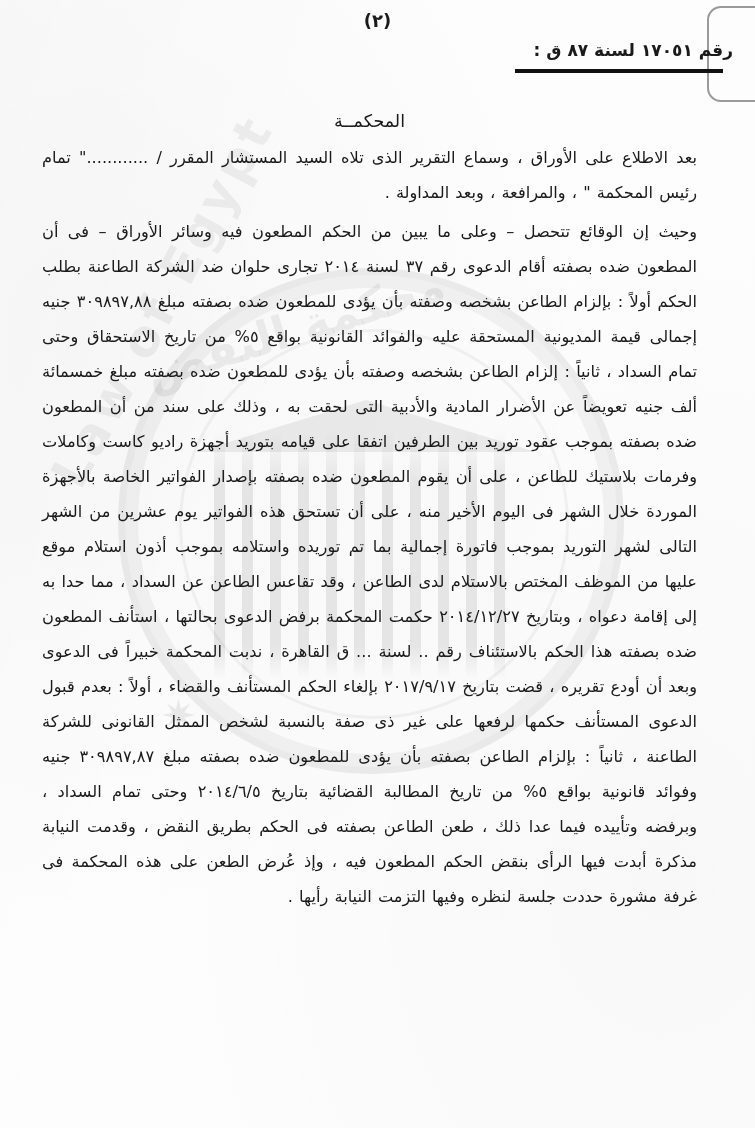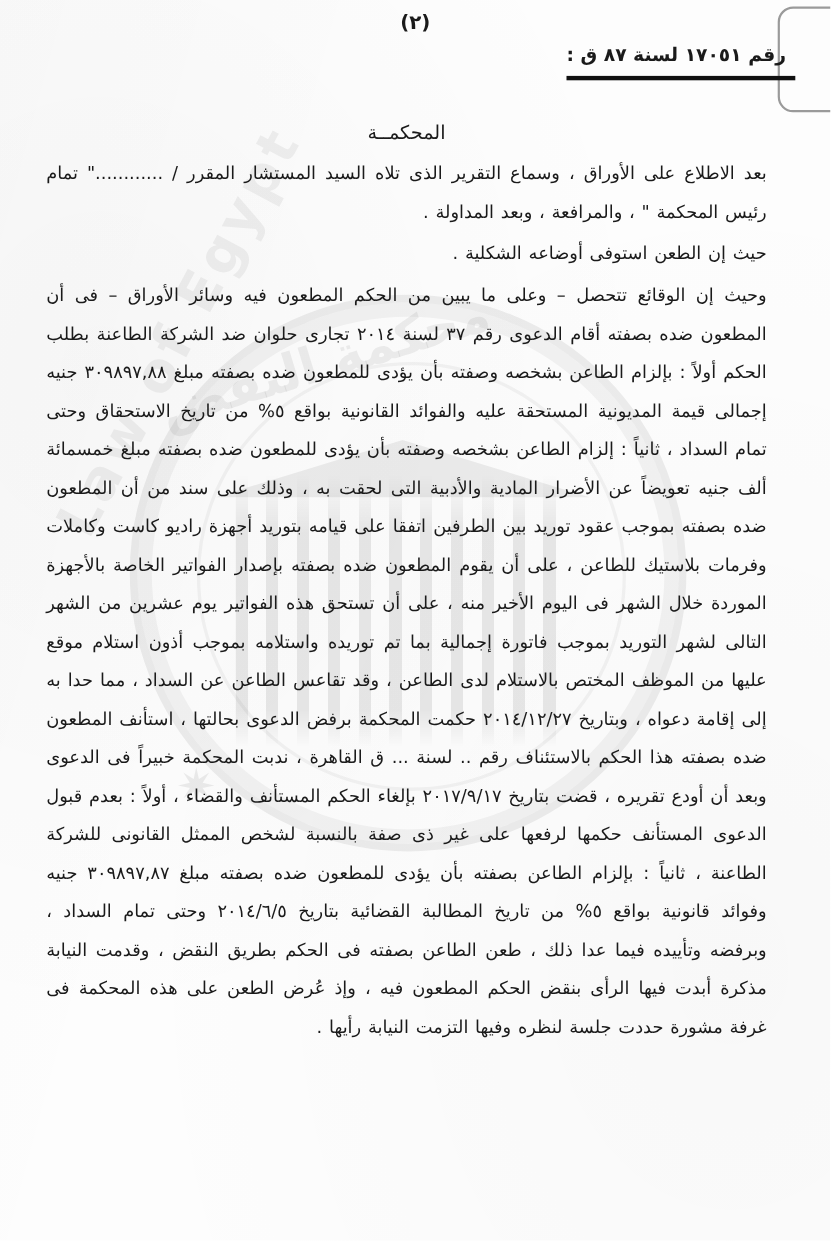--- a/index.html
+++ b/index.html
@@ -142,21 +142,21 @@
     text-align: center;
     font-size: 18px;
     font-weight: bold;
     z-index: 3;
   }
   .case-ref-wrap {
     position: absolute;
     right: 22px;
     top: 40px;
     z-index: 3;
-    text-align: left;
+    text-align: right;
   }
   .case-ref {
     font-size: 17px;
     font-weight: bold;
     white-space: nowrap;
   }
   .header-rule {
     margin-top: 9px;
     margin-right: 10px;
     width: 208px;
@@ -217,19 +217,18 @@
     <div class="header-rule"></div>
   </div>
 
   <div class="body">
 
 
     <div class="section-heading">المحكمــة</div>
 
     <p class="para">بعد الاطلاع على الأوراق ، وسماع التقرير الذى تلاه السيد المستشار المقرر / ............" تمام رئيس المحكمة " ، والمرافعة ، وبعد المداولة .</p>
 
-    <p class="para short">حيث إن الطعن استوفى أوضاعه الشكلية .</p>
 
     <p class="para main-block">وحيث إن الوقائع تتحصل – وعلى ما يبين من الحكم المطعون فيه وسائر الأوراق – فى أن المطعون ضده بصفته أقام الدعوى رقم ٣٧ لسنة ٢٠١٤ تجارى حلوان ضد الشركة الطاعنة بطلب الحكم أولاً : بإلزام الطاعن بشخصه وصفته بأن يؤدى للمطعون ضده بصفته مبلغ ٣٠٩٨٩٧,٨٨ جنيه إجمالى قيمة المديونية المستحقة عليه والفوائد القانونية بواقع ٥% من تاريخ الاستحقاق وحتى تمام السداد ، ثانياً : إلزام الطاعن بشخصه وصفته بأن يؤدى للمطعون ضده بصفته مبلغ خمسمائة ألف جنيه تعويضاً عن الأضرار المادية والأدبية التى لحقت به ، وذلك على سند من أن المطعون ضده بصفته بموجب عقود توريد بين الطرفين اتفقا على قيامه بتوريد أجهزة راديو كاست وكاملات وفرمات بلاستيك للطاعن ، على أن يقوم المطعون ضده بصفته بإصدار الفواتير الخاصة بالأجهزة الموردة خلال الشهر فى اليوم الأخير منه ، على أن تستحق هذه الفواتير يوم عشرين من الشهر التالى لشهر التوريد بموجب فاتورة إجمالية بما تم توريده واستلامه بموجب أذون استلام موقع عليها من الموظف المختص بالاستلام لدى الطاعن ، وقد تقاعس الطاعن عن السداد ، مما حدا به إلى إقامة دعواه ، وبتاريخ ٢٠١٤/١٢/٢٧ حكمت المحكمة برفض الدعوى بحالتها ، استأنف المطعون ضده بصفته هذا الحكم بالاستئناف رقم .. لسنة ... ق القاهرة ، ندبت المحكمة خبيراً فى الدعوى وبعد أن أودع تقريره ، قضت بتاريخ ٢٠١٧/٩/١٧ بإلغاء الحكم المستأنف والقضاء ، أولاً : بعدم قبول الدعوى المستأنف حكمها لرفعها على غير ذى صفة بالنسبة لشخص الممثل القانونى للشركة الطاعنة ، ثانياً : بإلزام الطاعن بصفته بأن يؤدى للمطعون ضده بصفته مبلغ ٣٠٩٨٩٧,٨٧ جنيه وفوائد قانونية بواقع ٥% من تاريخ المطالبة القضائية بتاريخ ٢٠١٤/٦/٥ وحتى تمام السداد ، وبرفضه وتأييده فيما عدا ذلك ، طعن الطاعن بصفته فى الحكم بطريق النقض ، وقدمت النيابة مذكرة أبدت فيها الرأى بنقض الحكم المطعون فيه ، وإذ عُرض الطعن على هذه المحكمة فى غرفة مشورة حددت جلسة لنظره وفيها التزمت النيابة رأيها .</p>
 
   </div>
 
 </div>
 
 </body></html>

